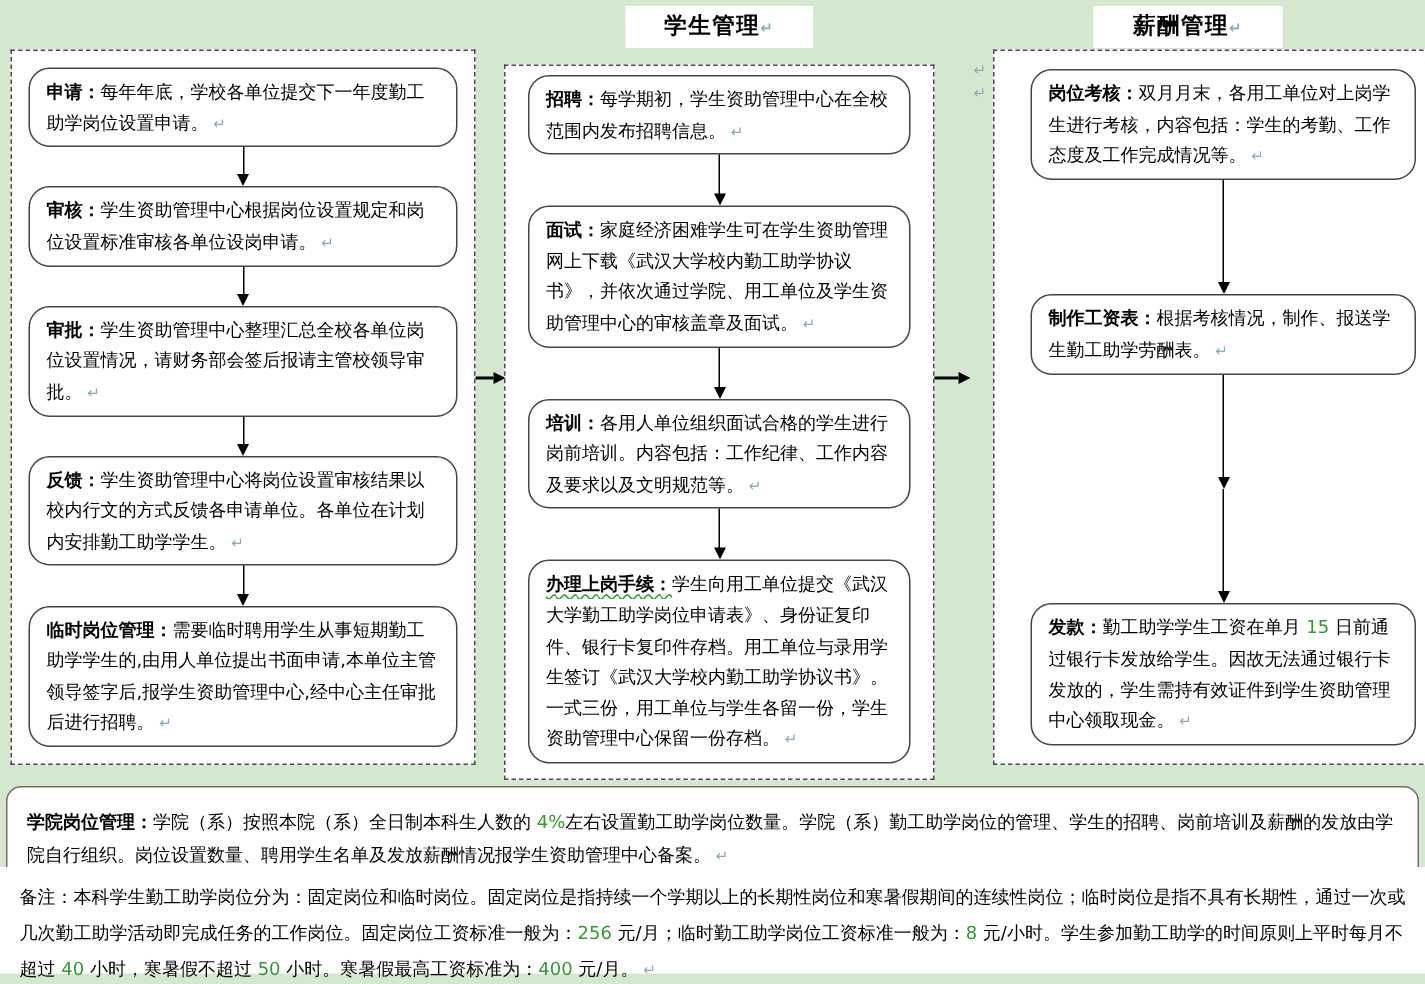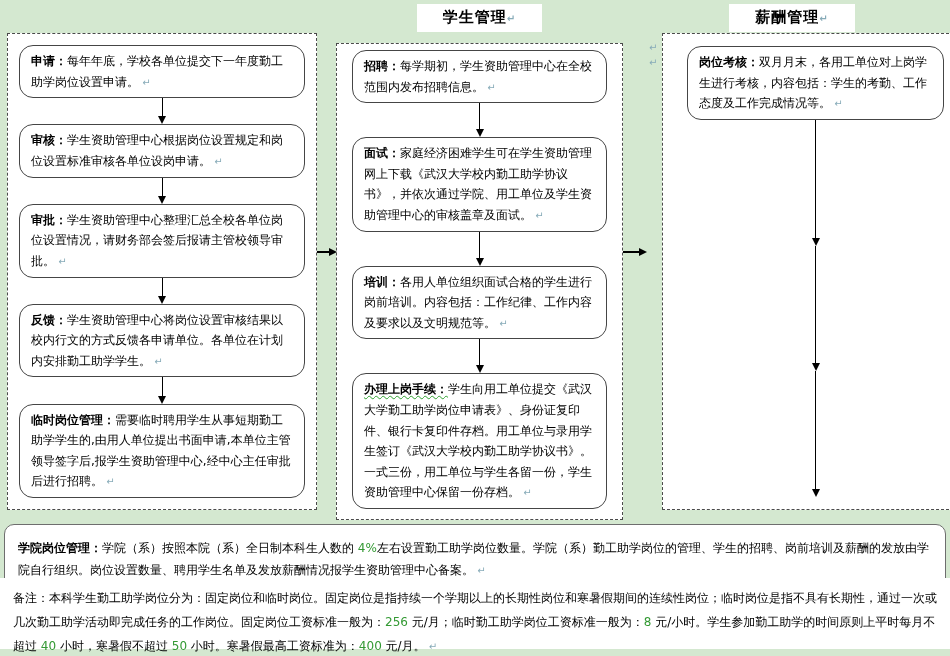--- a/index.html
+++ b/index.html
@@ -141,28 +141,30 @@
       </div>
     <div class="fbox"><span class="wg">办理上岗手续：</span><span>学生向用工单位提交《武汉大学勤工助学岗位申请表》、身份证复印件、银行卡复印件存档。用工单位与录用学生签订《武汉大学校内勤工助学协议书》。一式三份，用工单位与学生各留一份，学生资助管理中心保留一份存档。</span><span class="m"> ↵</span></div>
   </div>
 
   <div class="panel c3">
     <div class="fbox"><span class="b">岗位考核：</span><span>双月月末，各用工单位对上岗学生进行考核，内容包括：学生的考勤、工作态度及工作完成情况等。</span><span class="m"> ↵</span></div>
     <div class="arrow">
         <div class="line"></div>
         <div class="head"></div>
       </div>
+    <div class="fbox"><span class="b">制作工资表：</span><span>根据考核情况，制作、报送学生勤工助学劳酬表。</span><span class="m"> ↵</span></div>
     <div class="arrow">
         <div class="line"></div>
         <div class="head"></div>
       </div>
     <div class="arrow">
         <div class="line"></div>
         <div class="head"></div>
       </div>
+    <div class="fbox"><span class="b">发款：</span><span>勤工助学学生工资在单月 </span><span class="g">15</span><span> 日前通过银行卡发放给学生。因故无法通过银行卡发放的，学生需持有效证件到学生资助管理中心领取现金。</span><span class="m"> ↵</span></div>
   </div>
 
   <div class="stray">↵
 ↵</div>
 
   <div class="harrow h1">
       <div class="hline"></div>
       <div class="hhead"></div>
     </div>
   <div class="harrow h2">

